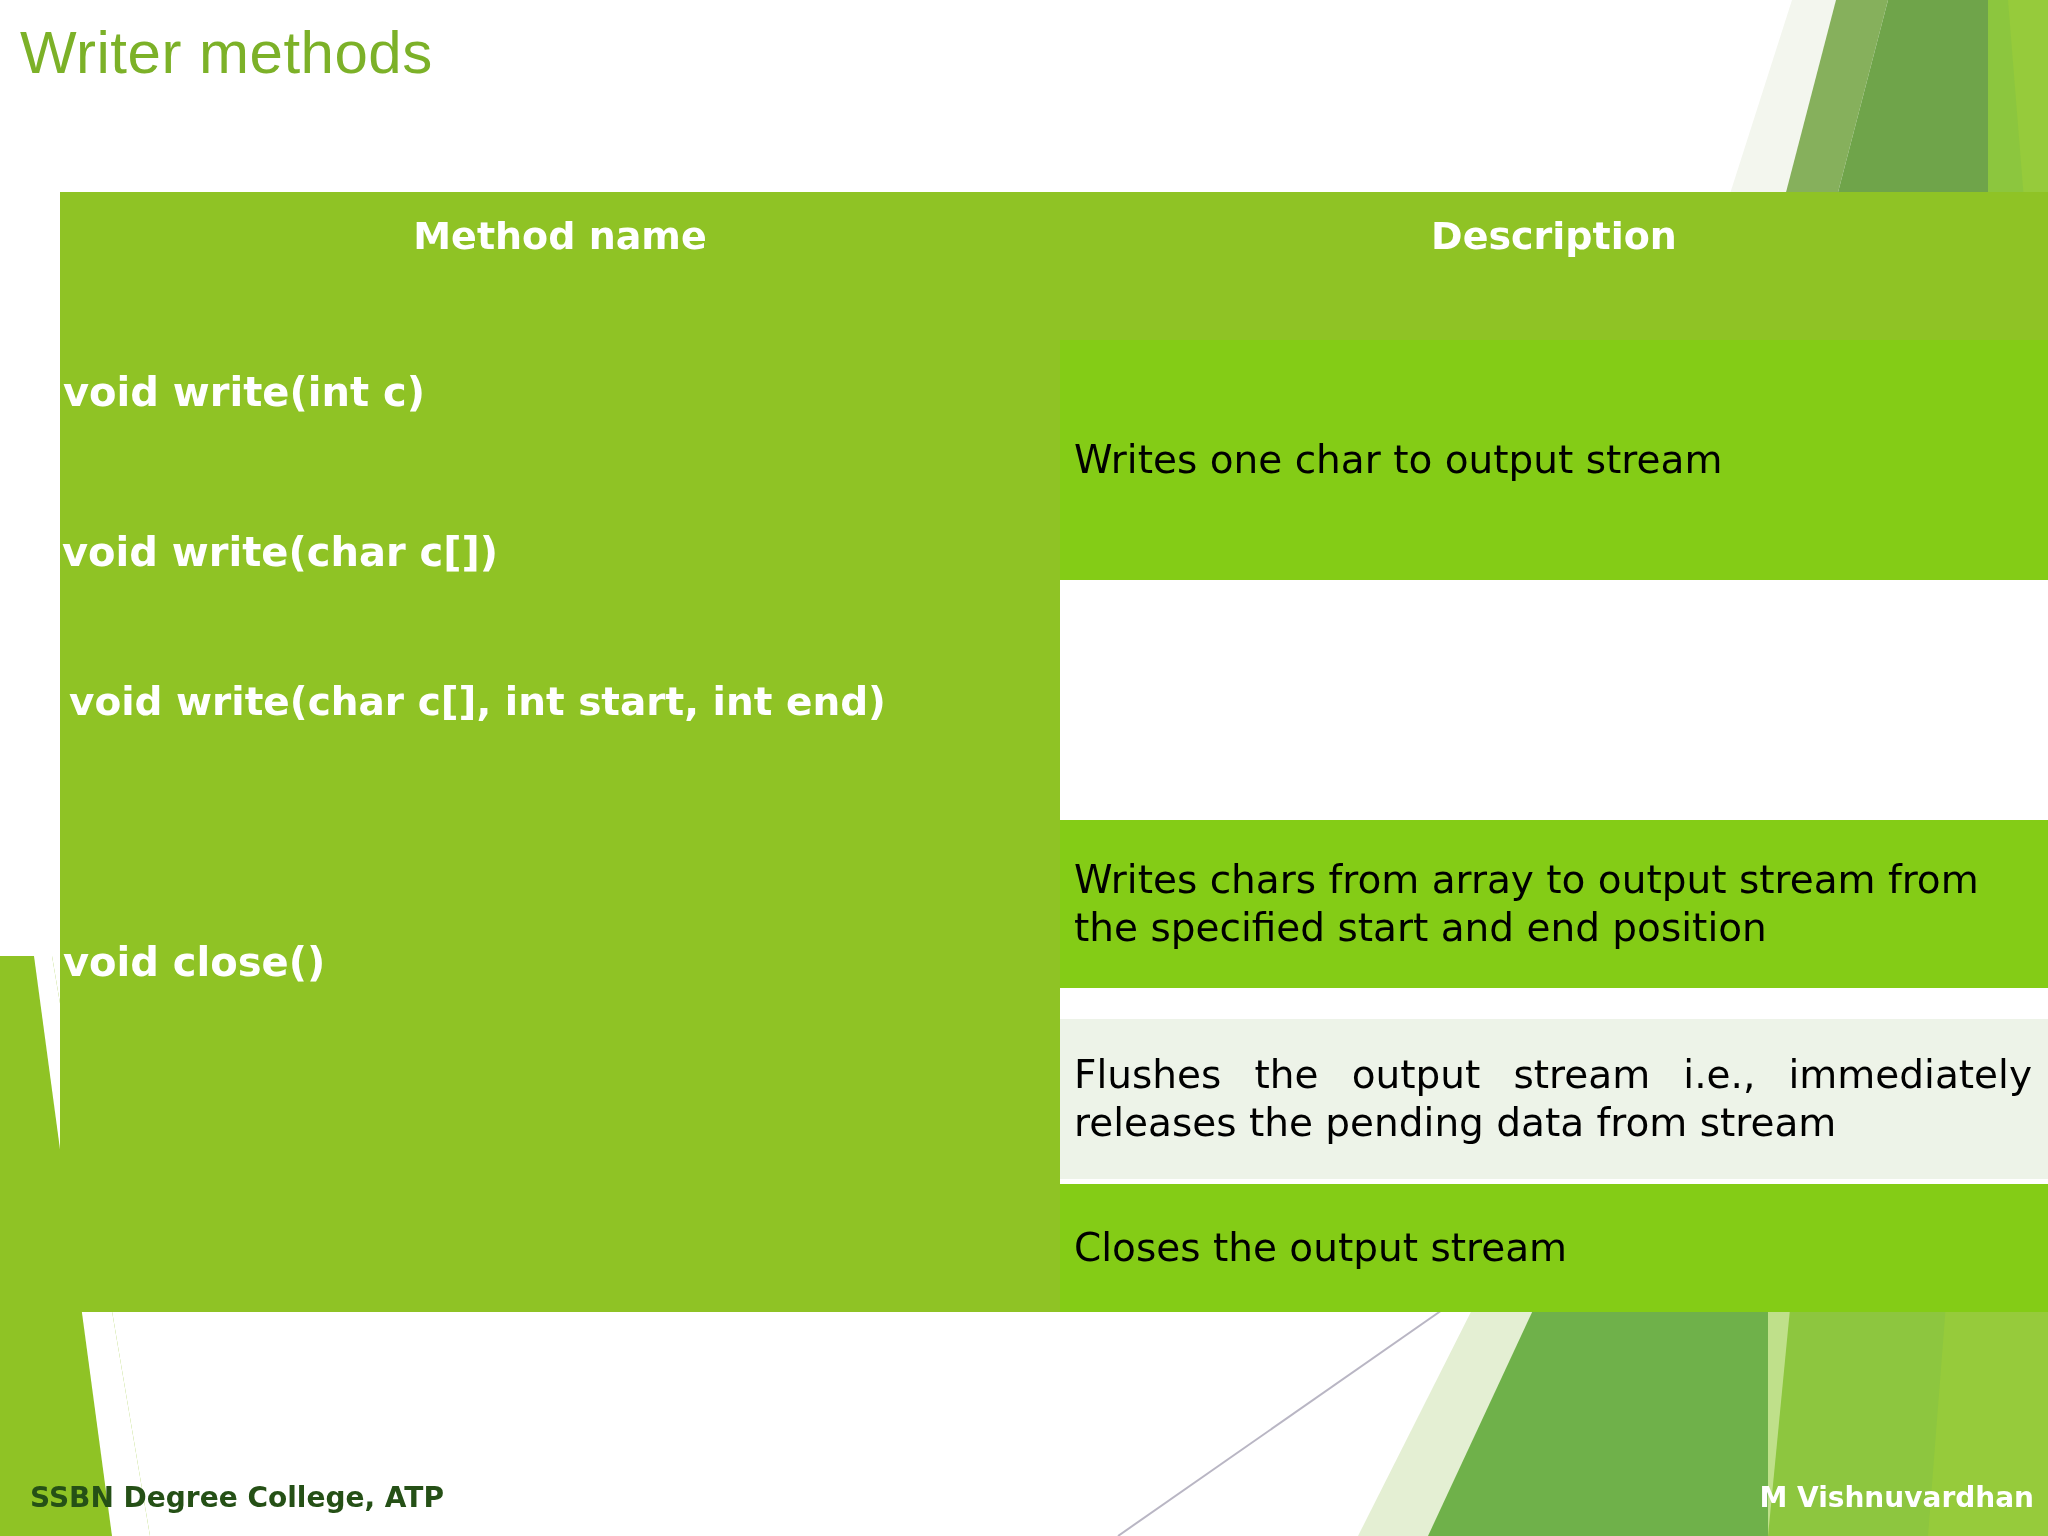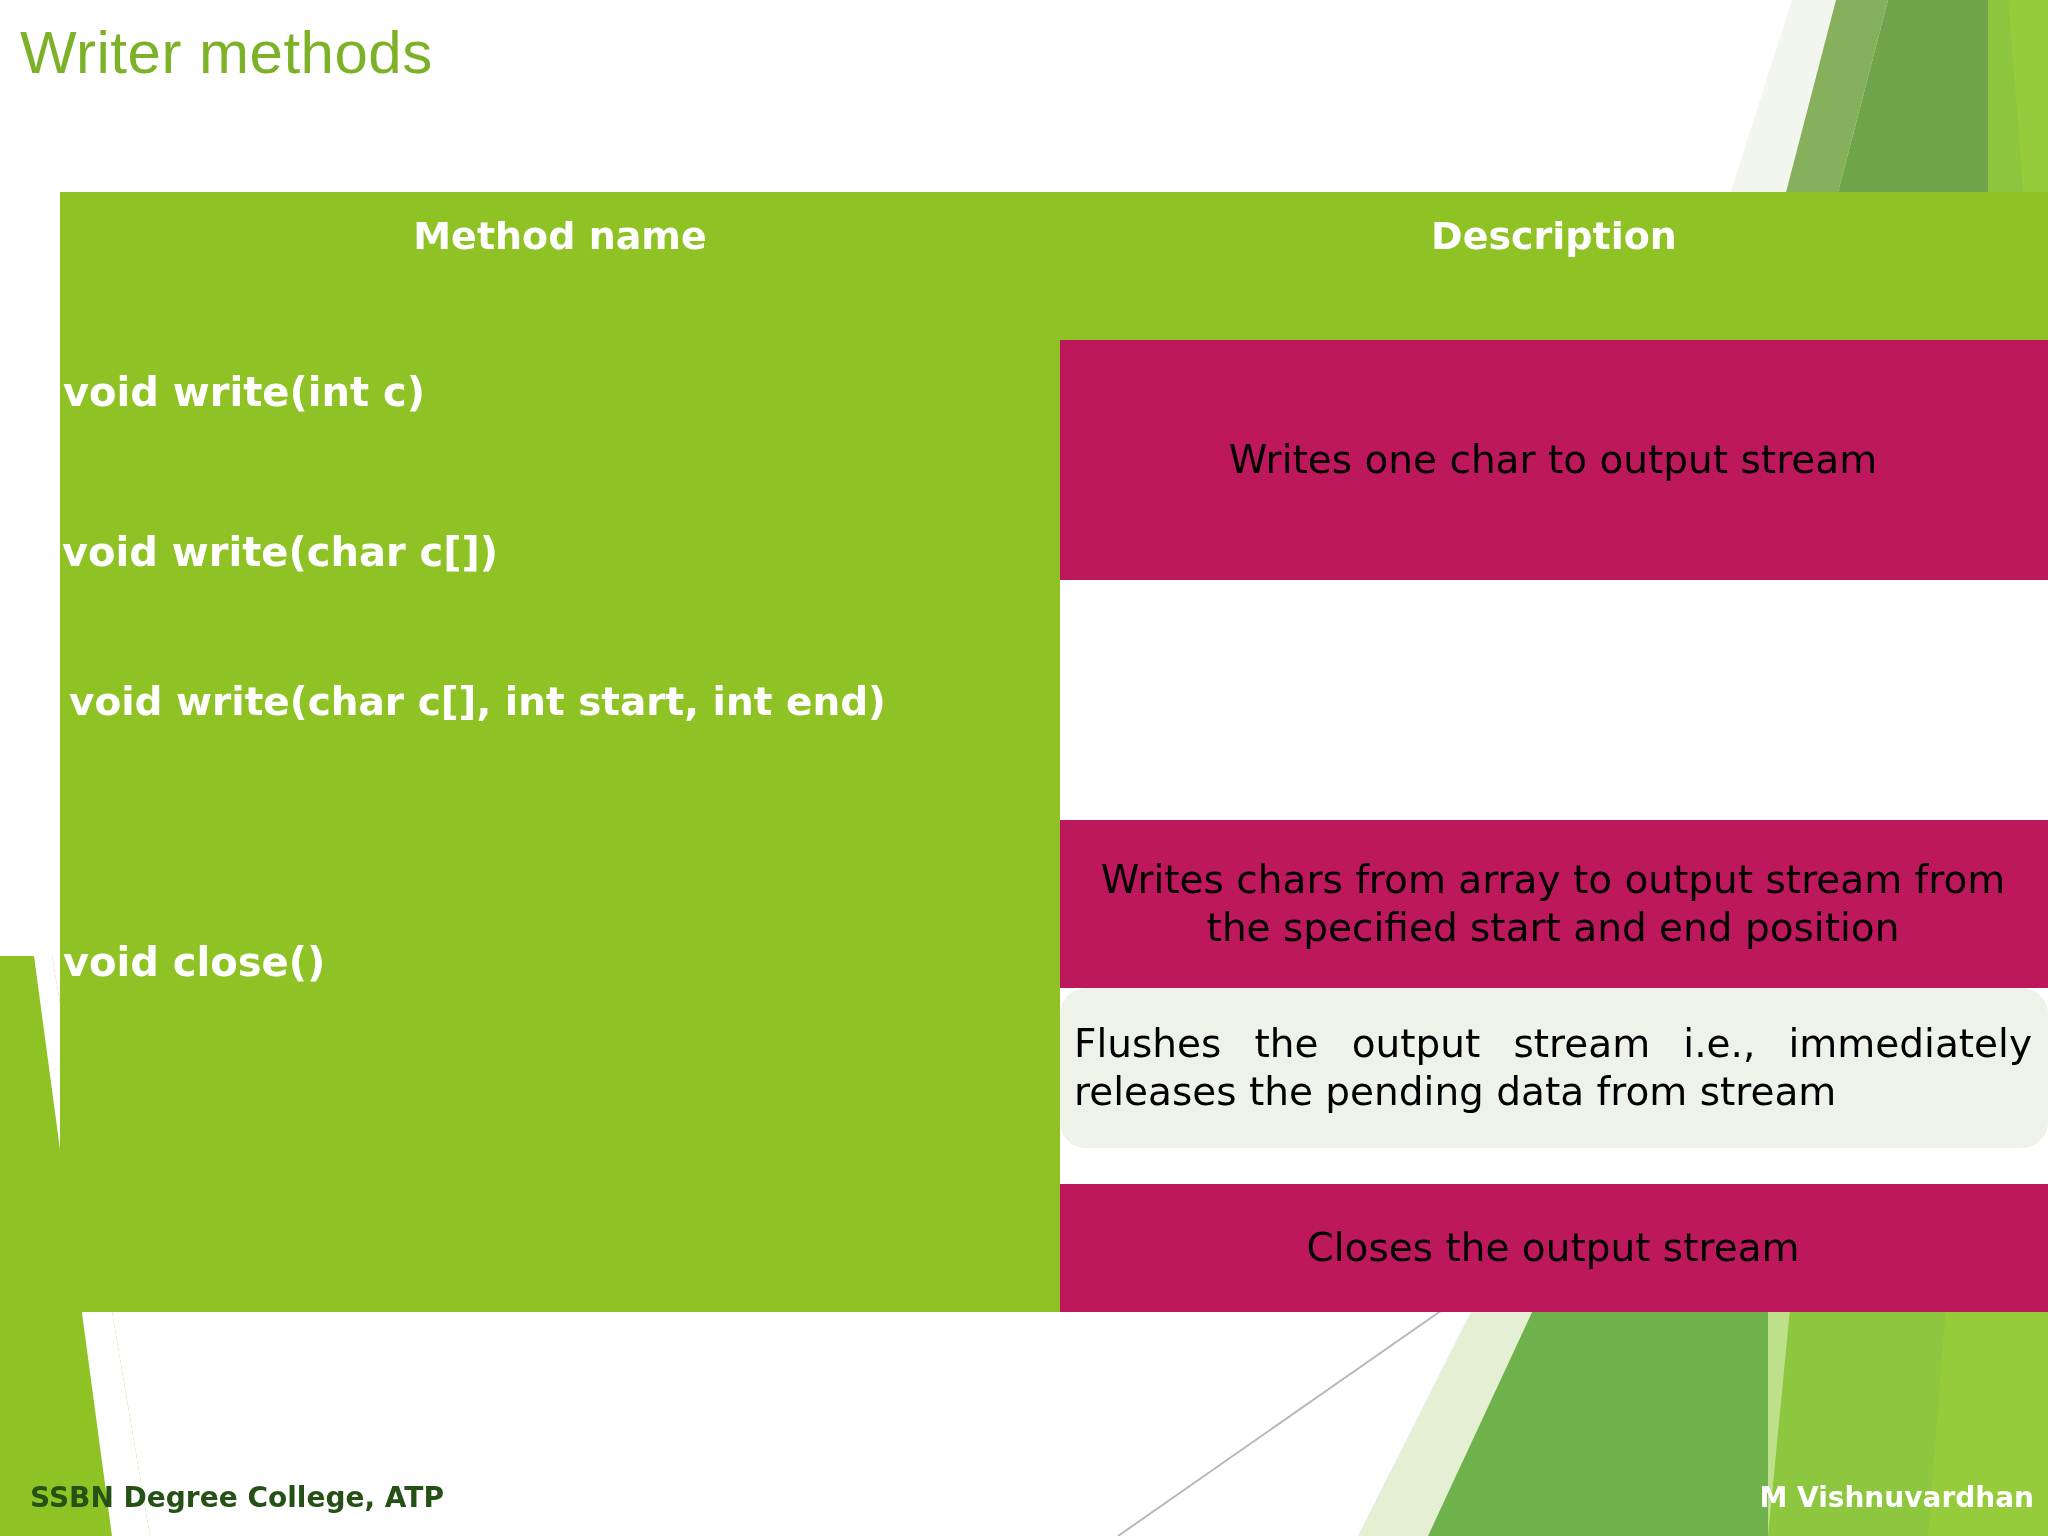--- a/index.html
+++ b/index.html
@@ -99,21 +99,21 @@
     box-sizing: border-box;
     padding: 0 16px 0 14px;
     color: #000000;
     font-family: "DejaVu Sans", sans-serif;
     font-size: 39px;
     line-height: 48px;
     display: flex;
     align-items: center;
   }
   .dcell > span { display: block; width: 100%; }
-  .tint-a { background: #be185d; text-align: center; }
+  .tint-a { background: #84cc16; }
   .tint-b { background: #edf3e8; }
   .just { text-align: justify; text-align-last: left; }
 
   
   .footer-left {
     position: absolute;
     left: 30px;
     bottom: 22px;
     font-size: 28px;
     font-weight: bold;
@@ -172,21 +172,21 @@
 
     <div class="dcell tint-a" style="top:148px;height:240px;">
       <span>Writes one char to output stream</span>
     </div>
 
 
     <div class="dcell tint-a" style="top:628px;height:168px;">
       <span>Writes chars from array to output stream from the specified start and end position</span>
     </div>
 
-    <div class="dcell tint-b just" style="top:796px;height:160px;border-radius:26px;">
+    <div class="dcell tint-b just" style="top:827px;height:160px;">
       <span>Flushes the output stream i.e., immediately releases the pending data from stream</span>
     </div>
 
     <div class="dcell tint-a" style="top:992px;height:128px;">
       <span>Closes the output stream</span>
     </div>
 
     <div class="mcell" style="top:140px;height:120px;line-height:120px;padding-left:3px;">void    write(int c)</div>
 
     <div class="mcell" style="top:300px;height:120px;line-height:120px;padding-left:2px;">void     write(char c[])</div>

